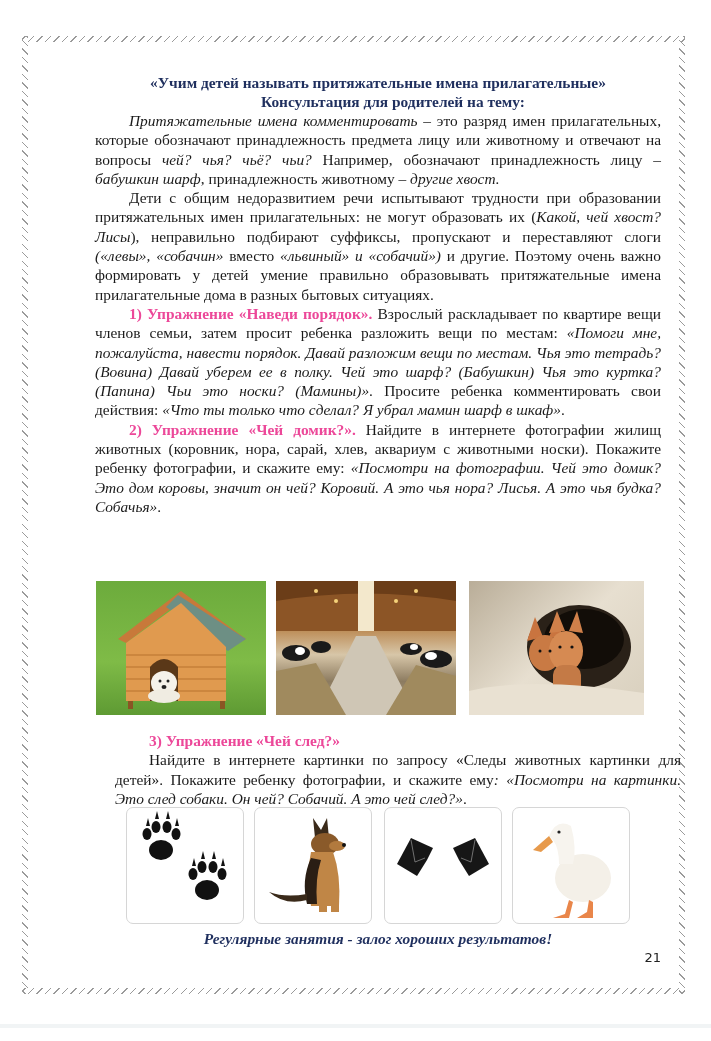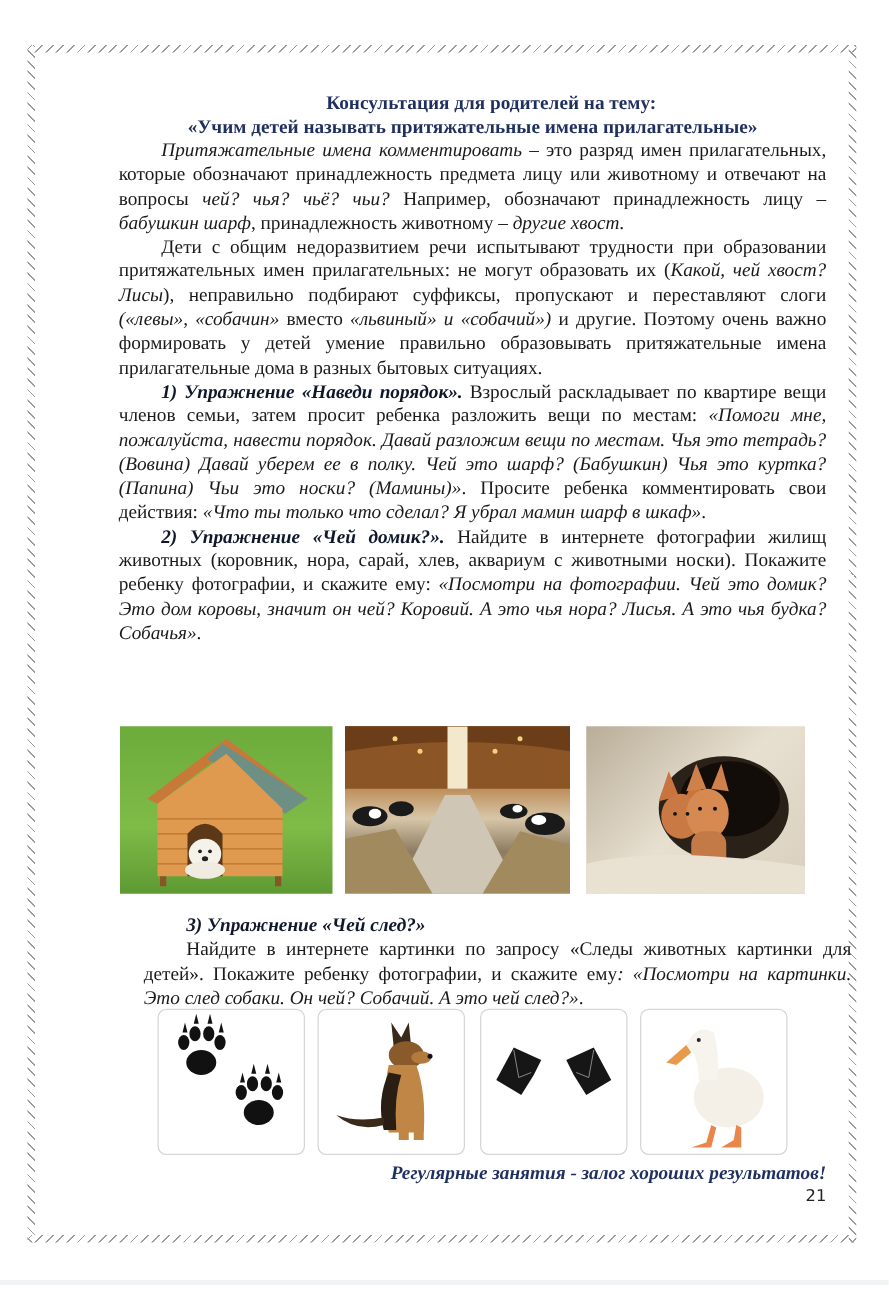--- a/index.html
+++ b/index.html
@@ -31,21 +31,21 @@
     position:absolute; left:95px; top:73px; width:566px;
     font-size:15.4px; line-height:19.3px;
   }
   .head {
     text-align:center; font-weight:bold; color:#1f2f5e;
     font-size:15.4px; line-height:19px;
   }
   .head.title1 { padding-left:30px; }
   .head.greet { font-style:italic; padding-left:40px; }
   p { margin:0; text-align:justify; text-indent:34px; }
-  .ex-title { font-weight:bold; font-style:italic; color:#0f172a; }
+  .ex-title { font-weight:bold; color:#ec4899; }
   i { font-style:italic; }
 
   .photos {
     position:absolute; left:96px; top:581px; width:550px; height:136px;
   }
   .photo {
     position:absolute; top:0; height:134px; overflow:hidden;
   }
   .photo-doghouse { left:0; width:170px; background:linear-gradient(#6cab3c, #7fbb47 60%, #5e9a33); }
   .photo-barn { left:180px; width:180px; background:linear-gradient(#6a4421 0%, #b3783a 30%, #d7c6a8 55%, #8c7b60 75%, #bfae8e 100%); }
@@ -54,21 +54,21 @@
   .ex3 { position:absolute; left:95px; top:731px; width:566px; font-size:15.4px; line-height:19.3px;margin-left:20px; }
 
   .cards { position:absolute; left:126px; top:807px; width:505px; height:117px; }
   .card {
     position:absolute; top:0; width:116px; height:115px;
     border:1px solid #d6d6d6; border-radius:7px; background:#fff; overflow:hidden;
   }
   .card1 { left:0; } .card2 { left:128px; } .card3 { left:258px; } .card4 { left:386px; }
 
   .motto {
-    position:absolute; left:95px; top:930px; width:566px; text-align:right;
+    position:absolute; left:95px; top:930px; width:566px; text-align:center;
     font-weight:bold; font-style:italic; color:#1f2f5e; font-size:15.4px;
   }
   .page-num {
     position:absolute; left:95px; top:950px; width:566px; text-align:right;
     font-family:"DejaVu Sans",sans-serif; font-size:13px; color:#222;
   }
   .bottom-bar {
     position:absolute; left:0; top:1024px; width:711px; height:4px; background:#f1f4f5;
   }
 </style>
@@ -76,22 +76,22 @@
 <body>
 
 <div class="page-frame">
   <div class="rope-h rope-top"></div>
   <div class="rope-h rope-bottom"></div>
   <div class="rope-v rope-left"></div>
   <div class="rope-v rope-right"></div>
 </div>
 
 <div class="content">
+  <div class="head">«Учим детей называть притяжательные имена прилагательные»</div>
   <div class="head title1">Консультация для родителей на тему:</div>
-  <div class="head">«Учим детей называть притяжательные имена прилагательные»</div>
 
   <p><i>Притяжательные имена комментировать</i><span> – это разряд имен прилагательных, которые обозначают принадлежность предмета лицу или животному и отвечают на вопросы </span><i>чей? чья? чьё? чьи?</i><span> Например, обозначают принадлежность лицу – </span><i>бабушкин шарф</i><span>, принадлежность животному – </span><i>другие хвост.</i></p>
 
   <p><span>Дети с общим недоразвитием речи испытывают трудности при образовании притяжательных имен прилагательных: не могут образовать их (</span><i>Какой, чей хвост? Лисы</i><span>), неправильно подбирают суффиксы, пропускают и переставляют слоги </span><i>(«левы», «собачин»</i><span> вместо </span><i>«львиный» и «собачий»)</i><span> и другие. Поэтому очень важно формировать у детей умение правильно образовывать притяжательные имена прилагательные дома в разных бытовых ситуациях.</span></p>
 
   <p><span class="ex-title">1) Упражнение «Наведи порядок».</span><span> Взрослый раскладывает по квартире вещи членов семьи, затем просит ребенка разложить вещи по местам: </span><i>«Помоги мне, пожалуйста, навести порядок. Давай разложим вещи по местам. Чья это тетрадь? (Вовина) Давай уберем ее в полку. Чей это шарф? (Бабушкин) Чья это куртка? (Папина) Чьи это носки? (Мамины)»</i><span>. Просите ребенка комментировать свои действия: </span><i>«Что ты только что сделал? Я убрал мамин шарф в шкаф»</i><span>.</span></p>
 
   <p><span class="ex-title">2) Упражнение «Чей домик?».</span><span> Найдите в интернете фотографии жилищ животных (коровник, нора, сарай, хлев, аквариум с животными носки). Покажите ребенку фотографии, и скажите ему: </span><i>«Посмотри на фотографии. Чей это домик? Это дом коровы, значит он чей? Коровий. А это чья нора? Лисья. А это чья будка? Собачья»</i><span>.</span></p>
 </div>
 

